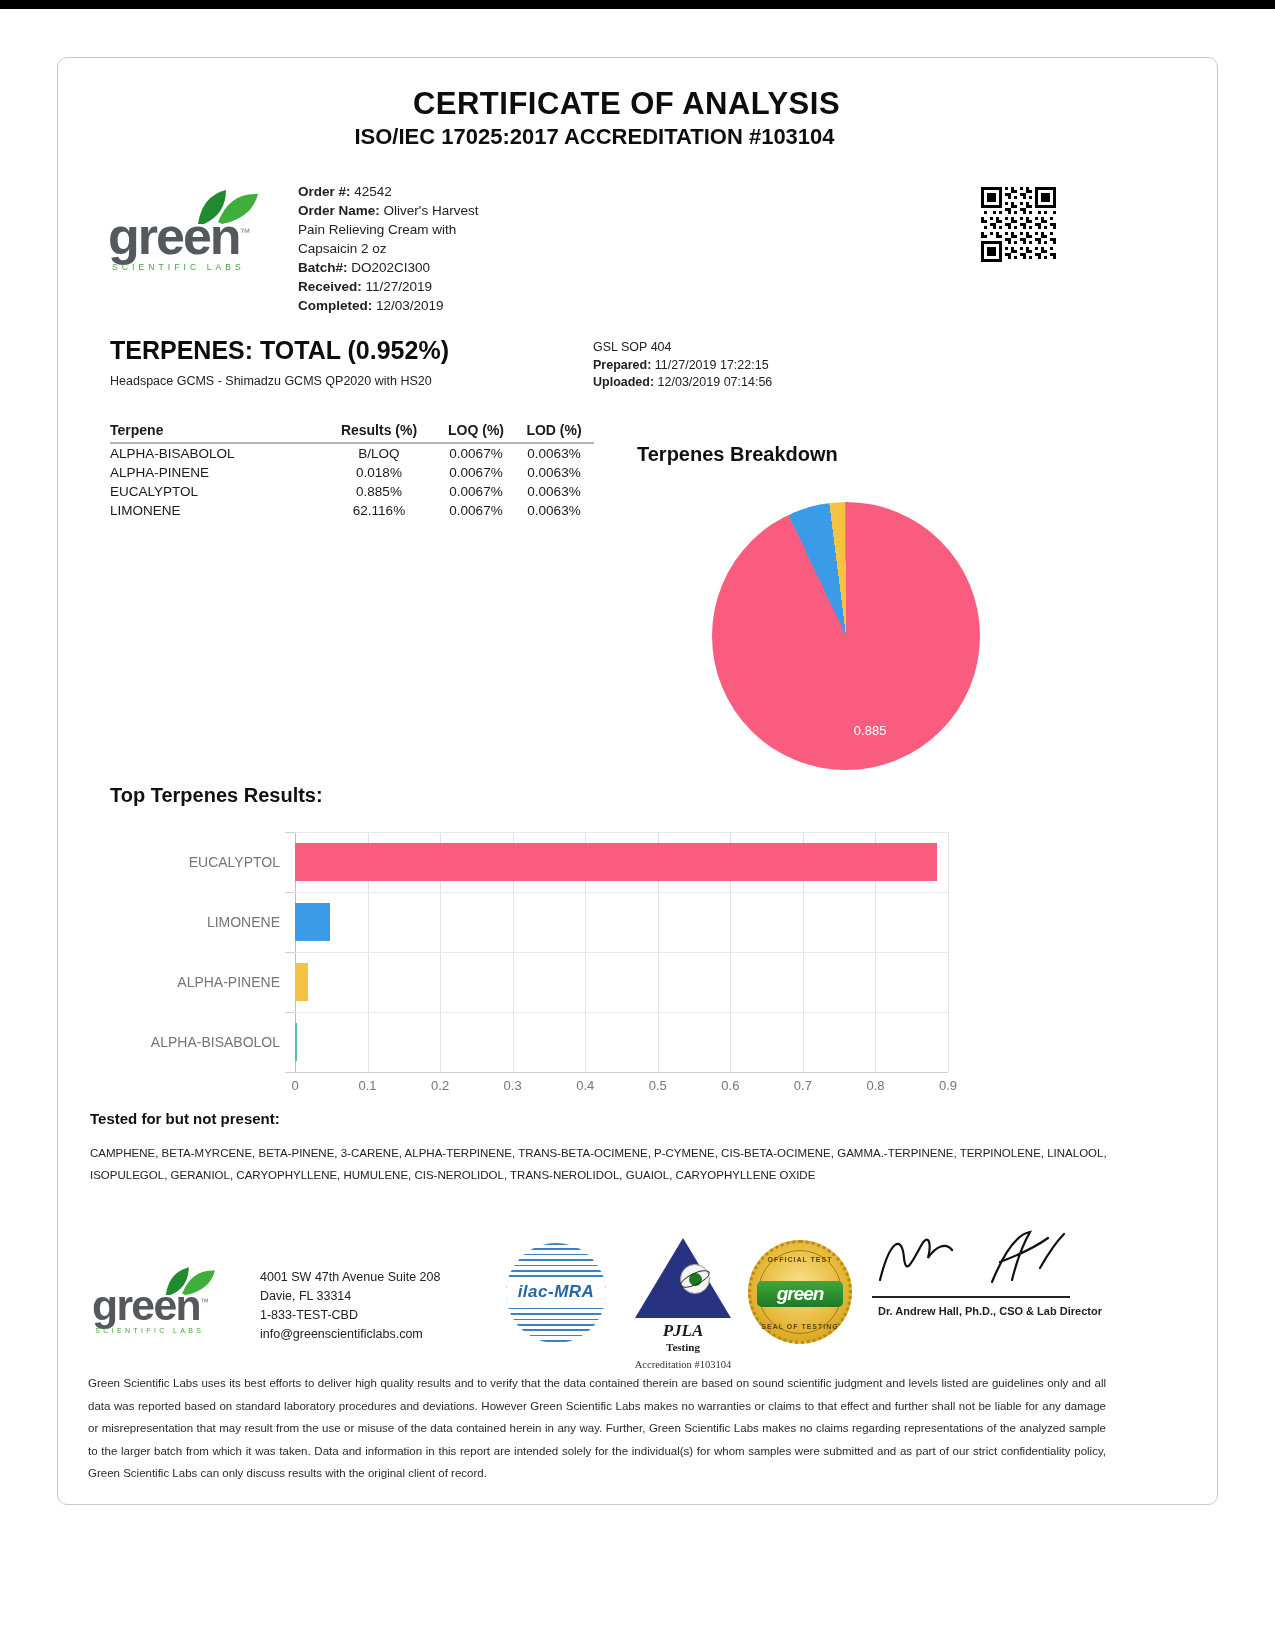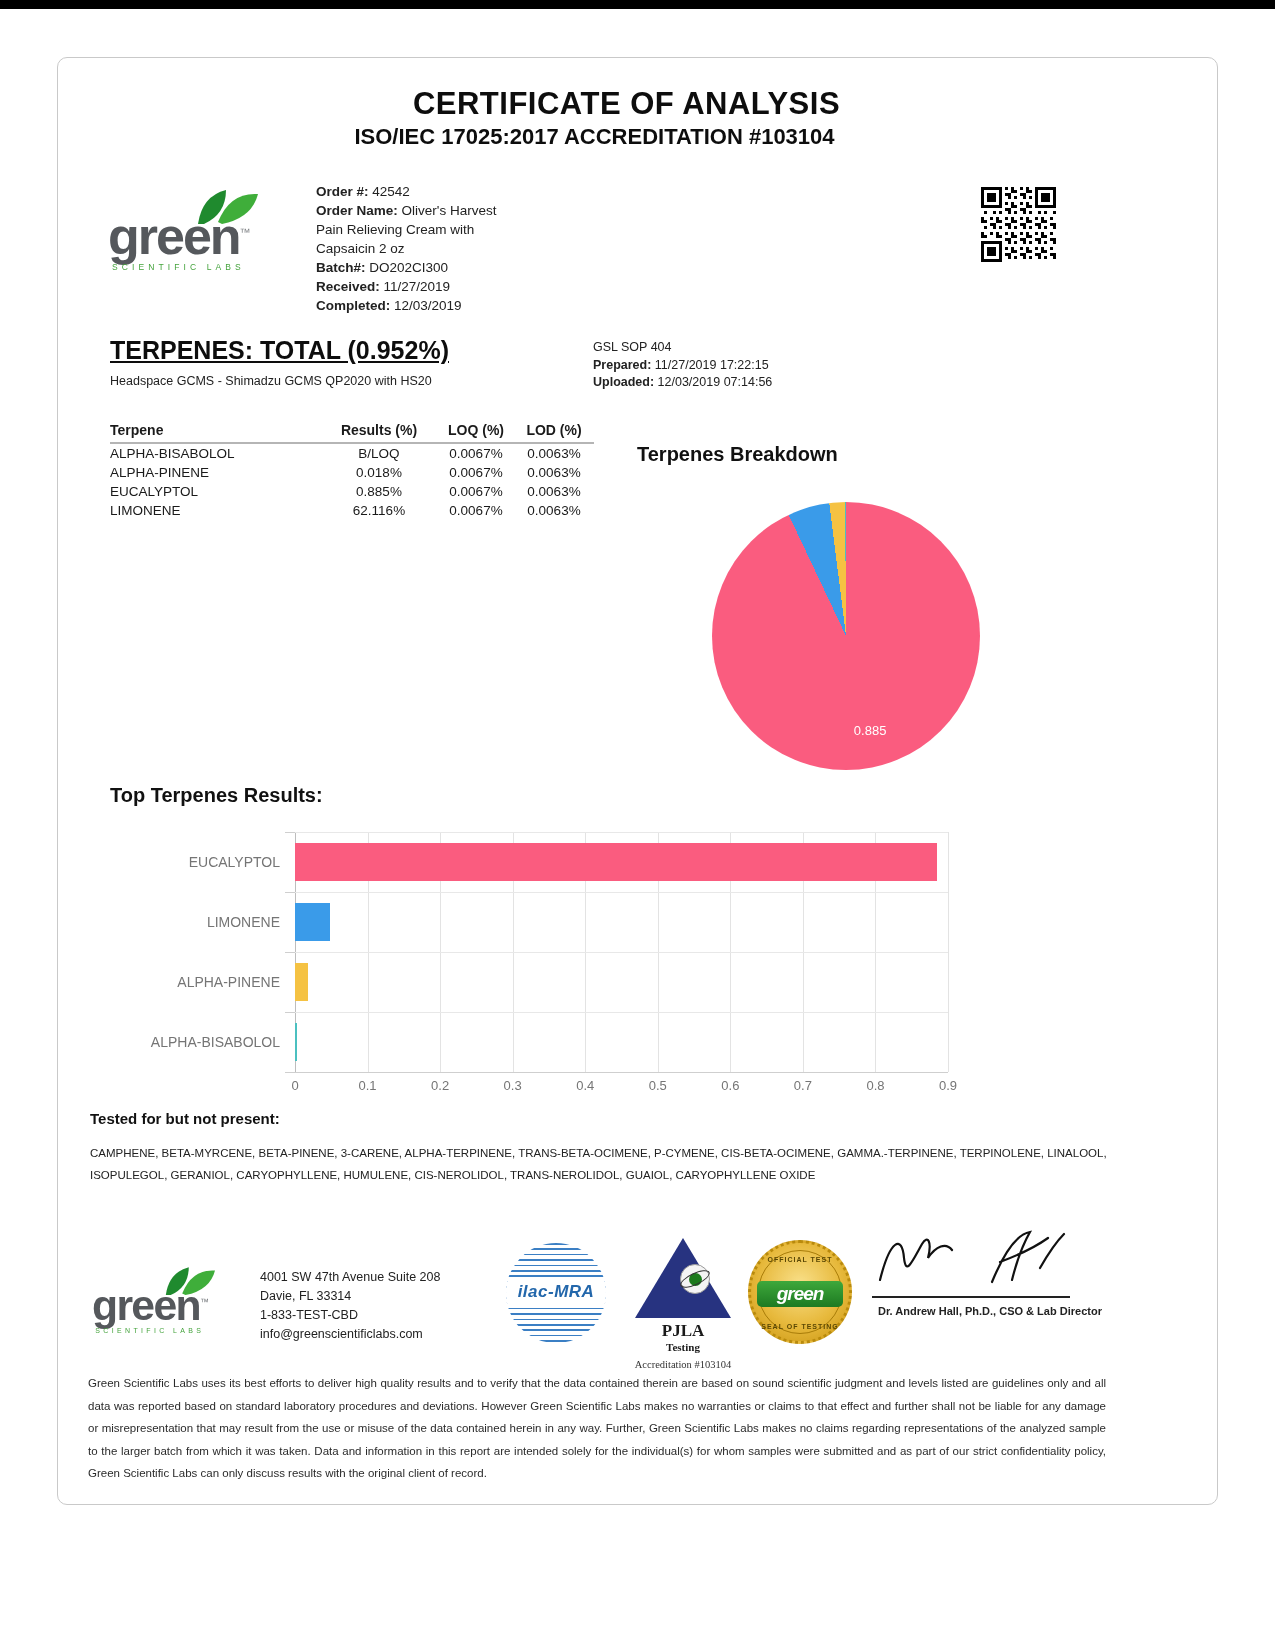--- a/index.html
+++ b/index.html
@@ -18,26 +18,26 @@
   .logo { width:190px; }
   .logo .leaves { position:absolute; left:88px; top:-24px; }
   .logo-word { font-size:52px; font-weight:bold; color:#55585c; letter-spacing:-2px; line-height:48px; }
   .logo-word .tm { font-size:11px; font-weight:normal; vertical-align:super; letter-spacing:0; color:#7a7d80; }
   .logo-sub { font-size:8.5px; letter-spacing:4.1px; color:#44a33c; margin-top:2px; padding-left:4px; }
   #logo-top { left:108px; top:208px; }
   #logo-bottom { left:92px; top:1282px; transform:scale(0.82); transform-origin:left top; }
 
   
   .info { font-size:13.5px; line-height:19px; color:#222; }
-  #order-block { left:316px; top:182px; width:206px; }
+  #order-block { left:298px; top:182px; width:206px; }
   #client-block { left:710px; top:182px; width:270px; }
   #qr { left:981px; top:187px; width:75px; height:75px; }
 
   
-  #section-heading { left:110px; top:336px; font-size:25px; font-weight:bold; color:#0d0d0d;text-decoration:underline; }
+  #section-heading { left:110px; top:336px; font-size:25px; font-weight:bold; color:#0d0d0d; }
   #section-method { left:110px; top:374px; font-size:12.5px; color:#222; }
   #meta-block { left:593px; top:339px; font-size:12.5px; line-height:17.5px; color:#222; }
 
   
   #results-table { left:110px; top:420px; border-collapse:collapse; font-size:13.5px; color:#1a1a1a; }
   #results-table th { font-weight:bold; text-align:left; padding:2px 0 4px 0; border-bottom:2px solid #b5b5b5; font-size:14px; }
   #results-table th.c, #results-table td.c { text-align:center; }
   #results-table td { padding:2px 0; }
   #results-table .col1 { width:210px; }
   #results-table .col2 { width:118px; }
@@ -75,21 +75,21 @@
     background:repeating-linear-gradient(180deg,#3b7fc4 0 1.6px,#fff 1.6px 5.4px); overflow:hidden; }
   #ilac-band { position:absolute; left:-4px; right:-4px; top:36px; height:26px; background:#fff; text-align:center;
     font-size:17px; font-weight:bold; font-style:italic; color:#2367ab; line-height:26px; letter-spacing:0.5px; }
 
   #pjla-badge { left:628px; top:1238px; width:110px; text-align:center; }
   #pjla-triangle { position:relative; width:96px; height:80px; margin:0 auto;
     clip-path:polygon(50% 0,0 100%,100% 100%); background:#273380; }
   #pjla-globe { position:absolute; left:52px; top:26px; width:30px; height:30px; border-radius:50%; background:#f4f4f4; border:1px solid #999; }
   #pjla-globe .ball { position:absolute; left:8px; top:8px; width:13px; height:13px; border-radius:50%; background:#1c7a1c; }
   #pjla-globe .orbit { position:absolute; left:-2px; top:8px; width:32px; height:12px; border:1px solid #333; border-radius:50%; transform:rotate(-25deg); }
-  .pjla-name { font-family:"Liberation Serif", serif; font-weight:bold; font-size:17px; color:#1a1a1a; margin-top:3px; }
+  .pjla-name { font-family:"Liberation Serif", serif; font-weight:bold; font-size:17px; color:#1a1a1a; margin-top:3px;font-style:italic; }
   .pjla-sub { font-family:Liberation Serif, serif; font-weight:bold; font-size:11px; color:#1a1a1a; }
   .pjla-accr { font-family:"Liberation Serif", serif; font-size:10.5px; color:#333; margin-top:6px; }
 
   #seal-badge { left:748px; top:1240px; width:104px; height:104px; border-radius:50%;
     background:radial-gradient(circle at 50% 42%, #f9e08a 0%, #e7b93c 55%, #c8940f 100%);
     border:3px dotted #b98a0c; }
   #seal-inner { position:absolute; left:7px; top:7px; right:7px; bottom:7px; border:1px solid #a87c08; border-radius:50%; }
   #seal-top-text { position:absolute; top:13px; width:100%; text-align:center; font-size:7px; font-weight:bold; color:#5a4704; letter-spacing:1px; }
   #seal-band { position:absolute; left:6px; right:6px; top:38px; height:26px; border-radius:5px;
     background:linear-gradient(#3ea83b,#1d7a22); color:#fff; font-weight:bold; font-style:italic;

